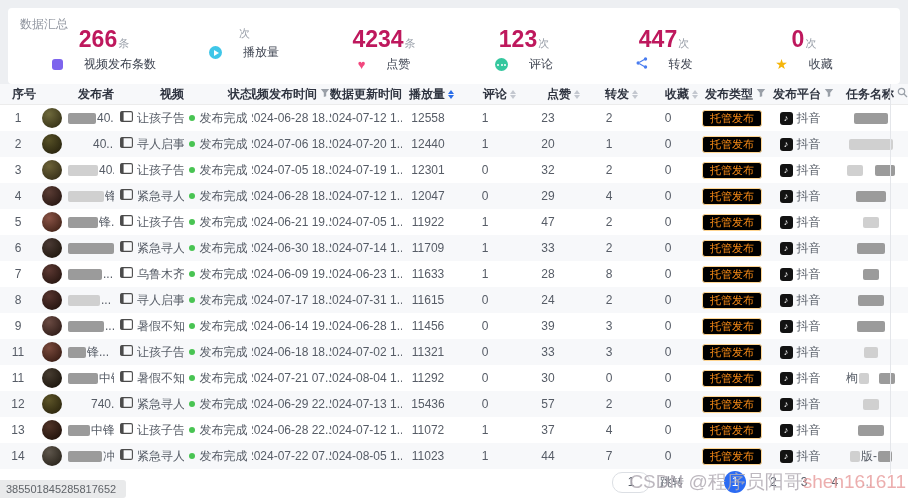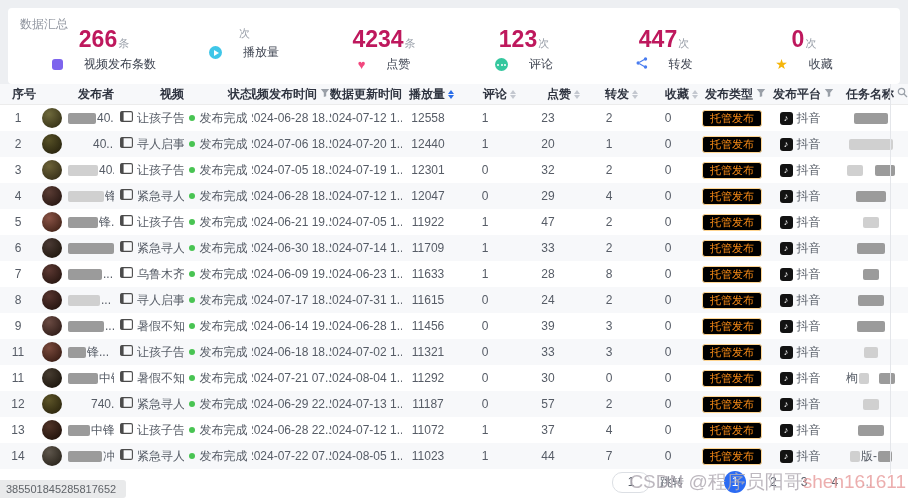--- a/index.html
+++ b/index.html
@@ -634,21 +634,21 @@
               <rect x="0.6" y="0.6" width="3" height="9.8" fill="#4c4c4c"></rect>
             </svg></span>
           <span>紧急寻人...</span>
         </div>
         <div class="td">
           <span class="status-dot"></span>
           <span>发布完成</span>
         </div>
         <div class="td">2024-06-29 22...</div>
         <div class="td">2024-07-13 1...</div>
-        <div class="td">11187</div>
+        <div class="td">15436</div>
         <div class="td">0</div>
         <div class="td">57</div>
         <div class="td">2</div>
         <div class="td">0</div>
         <div class="td">
           <span class="tag">托管发布</span>
         </div>
         <div class="td">
           <span class="douyin">♪</span>
           <span>抖音</span>

